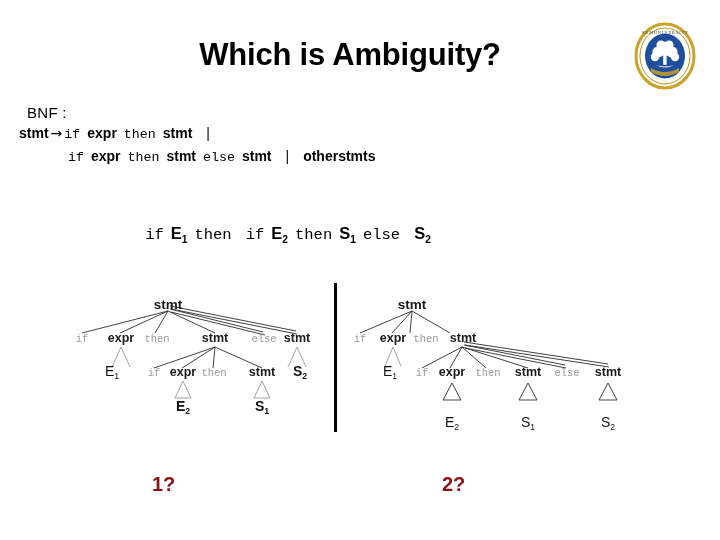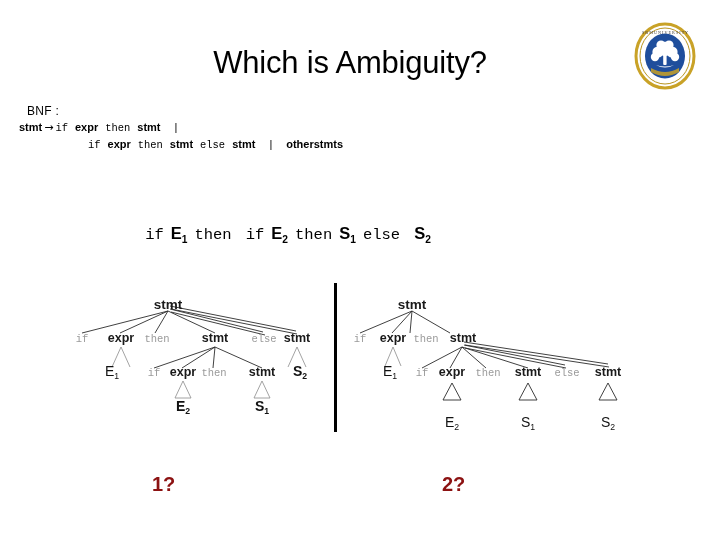--- a/index.html
+++ b/index.html
@@ -12,25 +12,25 @@
     background: #ffffff;
     font-family: "Liberation Sans", sans-serif;
     overflow: hidden;
     position: relative;
   }
 
   
   #slide-title {
     position: absolute;
     left: 0;
-    top: 46px;
+    top: 38px;
     width: 700px;
     text-align: center;
     font-size: 31px;
-    font-weight: 400;
+    font-weight: 700;
     color: #000000;
     letter-spacing: -0.2px;
     line-height: 1.1;
   }
 
   
   #logo {
     position: absolute;
     left: 634px;
     top: 22px;
@@ -40,32 +40,32 @@
 
   
   #bnf-block {
     position: absolute;
     left: 0px;
     top: 103px;
     width: 620px;
     color: #000000;
   }
   .bnf-label {
-    font-size: 12px;
+    font-size: 15px;
     margin-left: 27px;
     line-height: 1.35;
     letter-spacing: 0.3px;
   }
   .bnf-line {
-    font-size: 11px;
+    font-size: 14px;
     line-height: 1.55;
     white-space: nowrap;
   }
   .bnf-line.l1 { margin-left: 19px; }
-  .bnf-line.l2 { margin-left: 88px; }
+  .bnf-line.l2 { margin-left: 68px; }
 
   
   .nt {            
     font-family: "Liberation Sans", sans-serif;
     font-weight: bold;
   }
   .kw {            
     font-family: "Liberation Mono", monospace;
     font-weight: 400;
     font-size: 0.95em;

